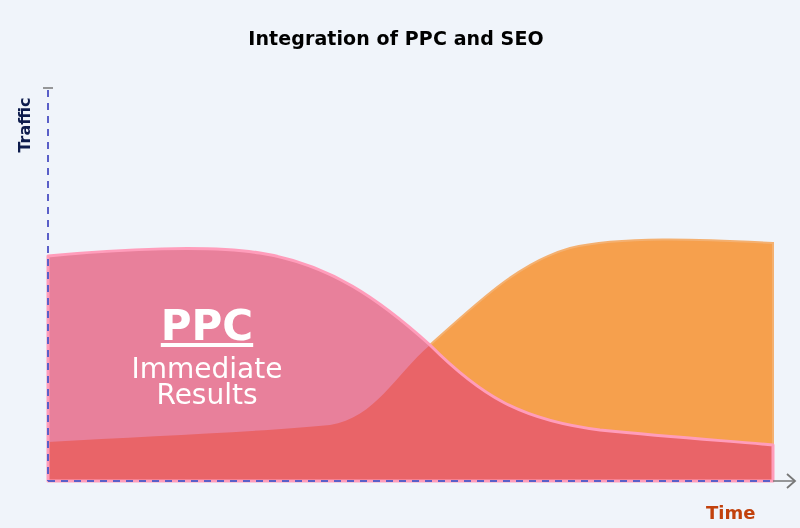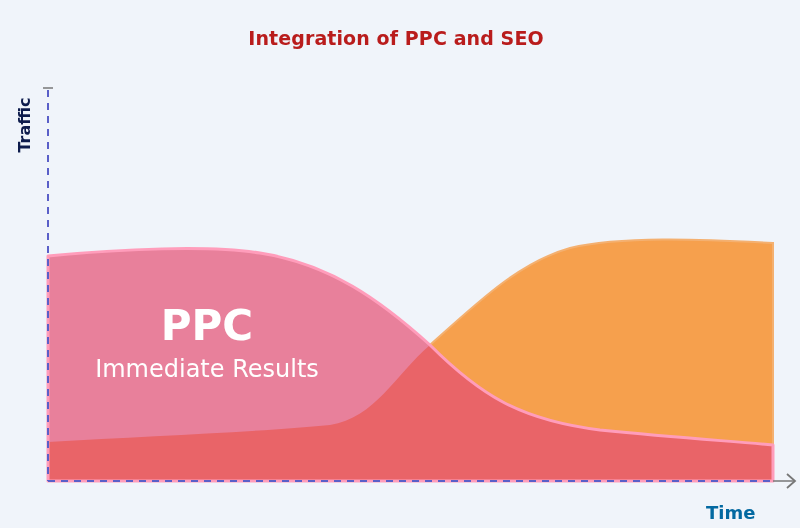--- a/index.html
+++ b/index.html
@@ -3,37 +3,37 @@
   <meta charset="utf-8">
   <style>
     html, body { margin: 0; padding: 0; }
     body {
       width: 800px; height: 528px; background: #f0f4fa;
       font-family: "DejaVu Sans", "Liberation Sans", sans-serif;
       position: relative; overflow: hidden;
     }
     .title {
       position: absolute; left: 0; top: 27px; width: 792px; text-align: center;
-      font-size: 19px; font-weight: bold; color: #b91c1c; letter-spacing: 0.1px;
+      font-size: 19px; font-weight: bold; color: #000000; letter-spacing: 0.1px;
     }
     .ylabel {
       position: absolute; left: 24px; top: 125px;
       transform: translate(-50%, -50%) rotate(-90deg);
       font-size: 16px; font-weight: bold; color: #0d1b4c; white-space: nowrap;
     }
     .xlabel {
       position: absolute; left: 706px; top: 502px;
-      font-size: 18px; font-weight: bold; color: #0369a1;
+      font-size: 18px; font-weight: bold; color: #c2410c;
     }
     svg.chart { position: absolute; left: 0; top: 0; }
     .region-label {
       position: absolute; text-align: center; color: #ffffff;
     }
-    .region-label .big { font-size: 42px; font-weight: bold; line-height: 48px; display: block; }
-    .region-label .small { font-size: 24px; line-height: 26px; display: block; margin-top: 6px; text-align: center; }
+    .region-label .big { font-size: 42px; font-weight: bold; line-height: 48px; display: block; text-decoration: underline; }
+    .region-label .small { font-size: 28px; line-height: 26px; display: block; margin-top: 6px; text-align: center; }
   </style>
 </head>
 <body>
 
 <div class="title">Integration of PPC and SEO</div>
 <div class="ylabel">Traffic</div>
 <div class="xlabel">Time</div>
 
 <svg class="chart" width="800" height="528" viewBox="0 0 800 528">
   <defs>

